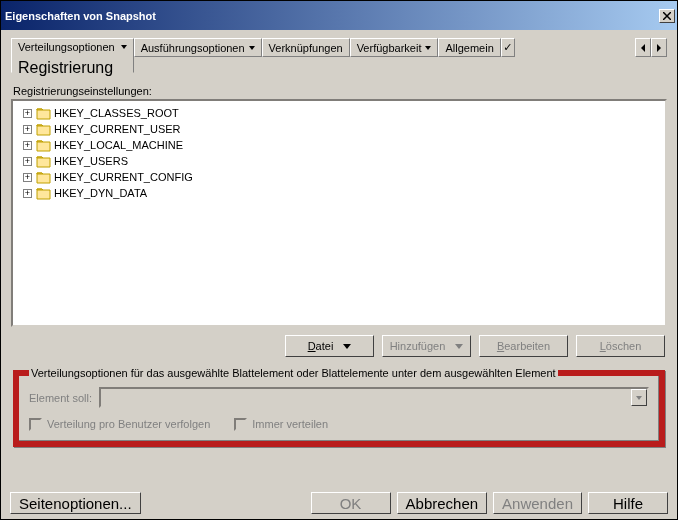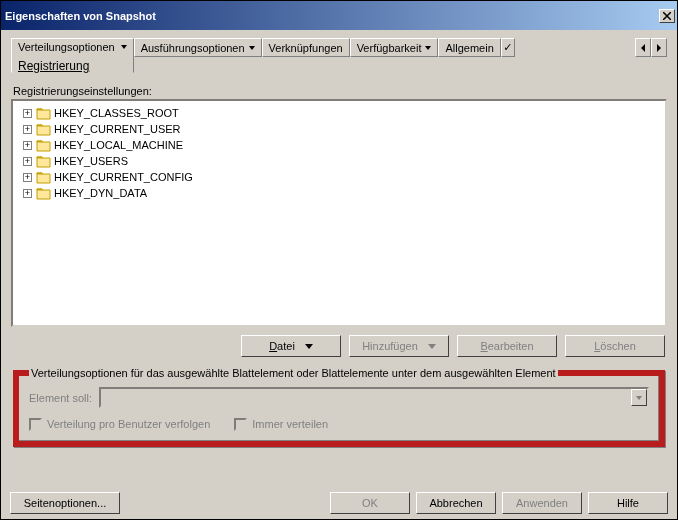--- a/index.html
+++ b/index.html
@@ -60,21 +60,21 @@
     padding: 2px 6px;
     z-index: 2;
     border-bottom-color: #d4d0c8;
   }
   .tab .tri {
     width: 0; height: 0;
     border-left: 3px solid transparent;
     border-right: 3px solid transparent;
     border-top: 4px solid #000;
   }
-  .tab-sub { font-size: 12px; margin-top: 2px; text-decoration: underline; }
+  .tab-sub { font-size: 16px; margin-top: 2px; }
   .tab-row1 { display: flex; align-items: center; gap: 6px; }
   .tab-scroll { display: flex; margin-left: auto; }
   .tab-sbtn {
     width: 16px; height: 19px;
     border: 1px solid #808080;
     border-top-color: #fff; border-left-color: #fff;
     background: #d4d0c8;
     display: flex; align-items: center; justify-content: center;
   }
   .tab-sbtn .arrow-l, .tab-sbtn .arrow-r {
@@ -106,21 +106,21 @@
     font-size: 9px; line-height: 7px; color:#000;
     background:#fff;
   }
   .folder {
     width: 14px; height: 12px; position: relative;
   }
   .folder svg { display:block; }
 
   .btnrow { display:flex; gap:8px; justify-content:flex-end; margin:8px 2px 10px 0; }
   .btn, .btn-dd {
-    width: 100px; height: 22px;
+    width: 89px; height: 22px;
     border: 1px solid #fff;
     border-right-color:#404040; border-bottom-color:#404040;
     background:#d4d0c8;
     display:flex; align-items:center; justify-content:center;
     gap:10px;
     font-size:11px;
     position:relative;
   }
   .btn.disabled, .btn-dd.disabled { color:#808080; }
   .btn-dd .tri-d {
@@ -160,21 +160,21 @@
     display:flex; align-items:center;
   }
   .footer .spacer { flex:1; }
   .fbtn {
     min-width: 80px; height:22px;
     border:1px solid #fff;
     border-right-color:#404040;border-bottom-color:#404040;
     background:#d4d0c8;
     display:flex;align-items:center;justify-content:center;
     margin-left:6px;
-    font-size:11px;
+    font-size:15px;
     padding: 0 8px;
   }
   .fbtn.disabled { color:#808080; }
   .check { color:#000; font-size:11px; }
 </style>
 </head>
 <body>
 
 <div class="titlebar">
   <span class="titlebar-text">Eigenschaften von Snapshot</span>

